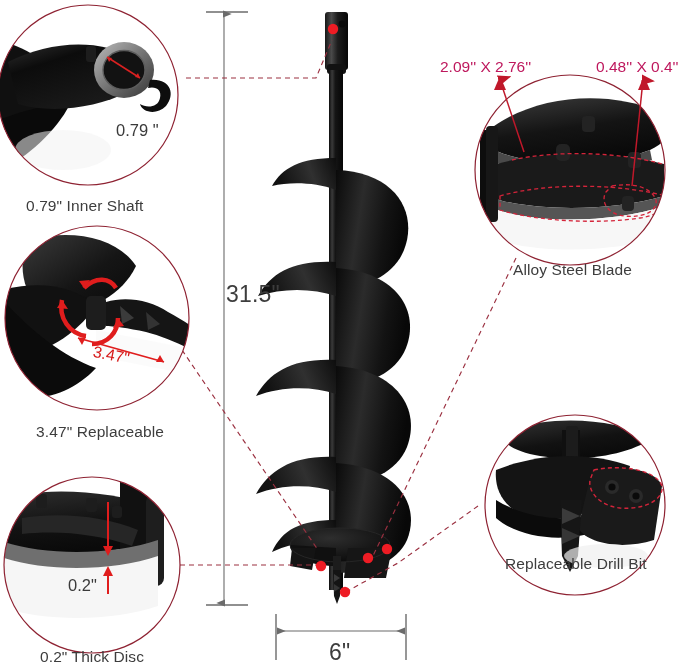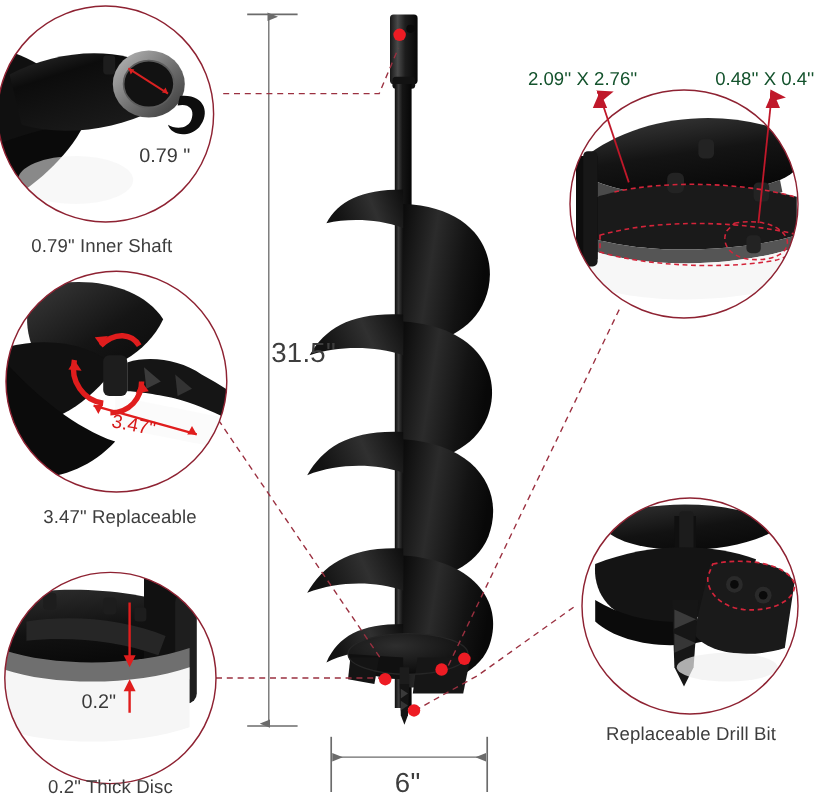--- a/index.html
+++ b/index.html
@@ -10,21 +10,21 @@
   }
   #stage{position:absolute;left:0;top:0;width:679px;height:668px;}
   svg.layer{position:absolute;left:0;top:0;width:679px;height:668px;overflow:visible;}
   .txt{position:absolute;white-space:pre;line-height:1.22;}
   .caption{font-size:15.5px;color:#3d3d3d;letter-spacing:.1px;}
   .caption.ctr{text-align:center;}
   .dimlabel{font-size:16px;color:#3d3d3d;}
   .dimlabel.big{font-size:23px;letter-spacing:.2px;}
   .dimlabel.red{color:#d71a1a;}
   .incircle{font-size:16.5px;color:#3a3a3a;}
-  .bladedim{font-size:15.5px;color:#14532d;}
+  .bladedim{font-size:15.5px;color:#be185d;}
 </style>
 </head>
 <body>
 
 <div id="stage">
 
   <svg class="layer" viewBox="0 0 679 668">
     <defs>
       <linearGradient id="shaftG" x1="0" y1="0" x2="1" y2="0">
         <stop offset="0%" stop-color="#0c0c0c"></stop>
@@ -303,20 +303,21 @@
       <line x1="500" y1="80" x2="524" y2="152" marker-start="url(#arrRedUp)"></line>
       <line x1="643" y1="80" x2="632" y2="186" marker-start="url(#arrRedUp)"></line>
     </g>
     <g fill="#c0182a">
       <path d="M500 76 L 506 90 L 494 90 Z"></path>
       <path d="M644 76 L 650 90 L 638 90 Z"></path>
     </g>
   </svg>
   <div class="txt bladedim" style="left:440px;top:58px;">2.09'' X 2.76''</div>
   <div class="txt bladedim" style="left:596px;top:58px;">0.48'' X 0.4''</div>
+  <div class="txt caption" style="left:513px;top:261px;">Alloy Steel Blade</div>
 
   <svg class="layer" viewBox="0 0 679 668">
     <defs>
       <clipPath id="clip5">
           <circle cx="575" cy="505" r="90"></circle>
         </clipPath>
       <linearGradient id="c5f" x1="0" y1="0" x2="0.6" y2="1">
         <stop offset="0%" stop-color="#333333"></stop>
         <stop offset="60%" stop-color="#121212"></stop>
         <stop offset="100%" stop-color="#0a0a0a"></stop>
@@ -341,18 +342,18 @@
       <path d="M594 470 C 622 464 656 470 662 486 C 664 500 644 510 620 508
                C 600 506 588 492 590 480 Z" fill="none" stroke="#d4243a" stroke-width="1.4" stroke-dasharray="4 3"></path>
 
       <path d="M560 500 L 582 500 L 578 556 L 570 572 L 562 556 Z" fill="#161616"></path>
       <path d="M562 508 L 580 516 L 562 524 Z" fill="#3b3b3b"></path>
       <path d="M562 528 L 580 536 L 562 544 Z" fill="#363636"></path>
       <ellipse cx="606" cy="556" rx="42" ry="12" fill="#efefef" opacity="0.7"></ellipse>
     </g>
     <circle cx="575" cy="505" r="90" fill="none" stroke="#8e2232" stroke-width="1.2"></circle>
   </svg>
-  <div class="txt caption" style="left:505px;top:604px;">Replaceable Drill Bit</div>
+  <div class="txt caption" style="left:505px;top:555px;">Replaceable Drill Bit</div>
 
   <div class="txt dimlabel big" style="left:226px;top:280px;">31.5"</div>
   <div class="txt dimlabel big" style="left:329px;top:638px;">6"</div>
 
 </div>
 
 </body></html>

